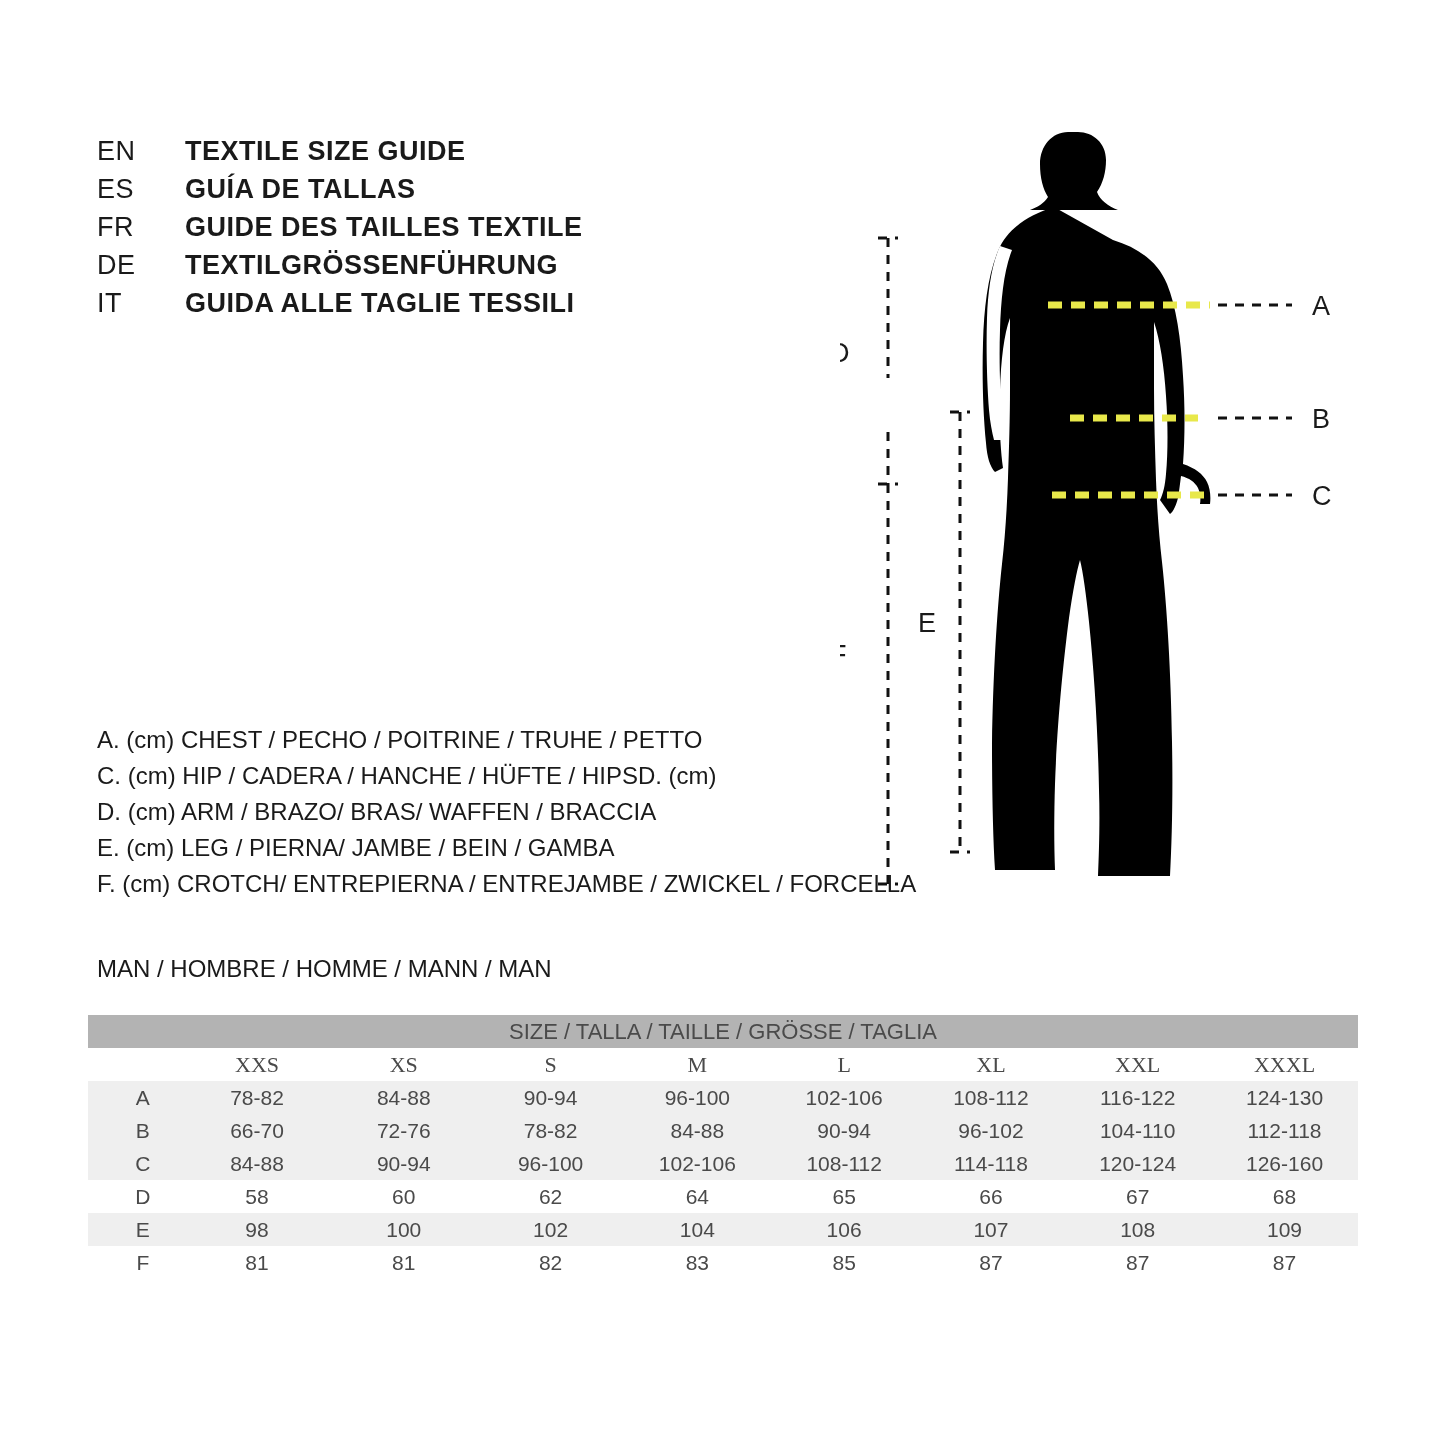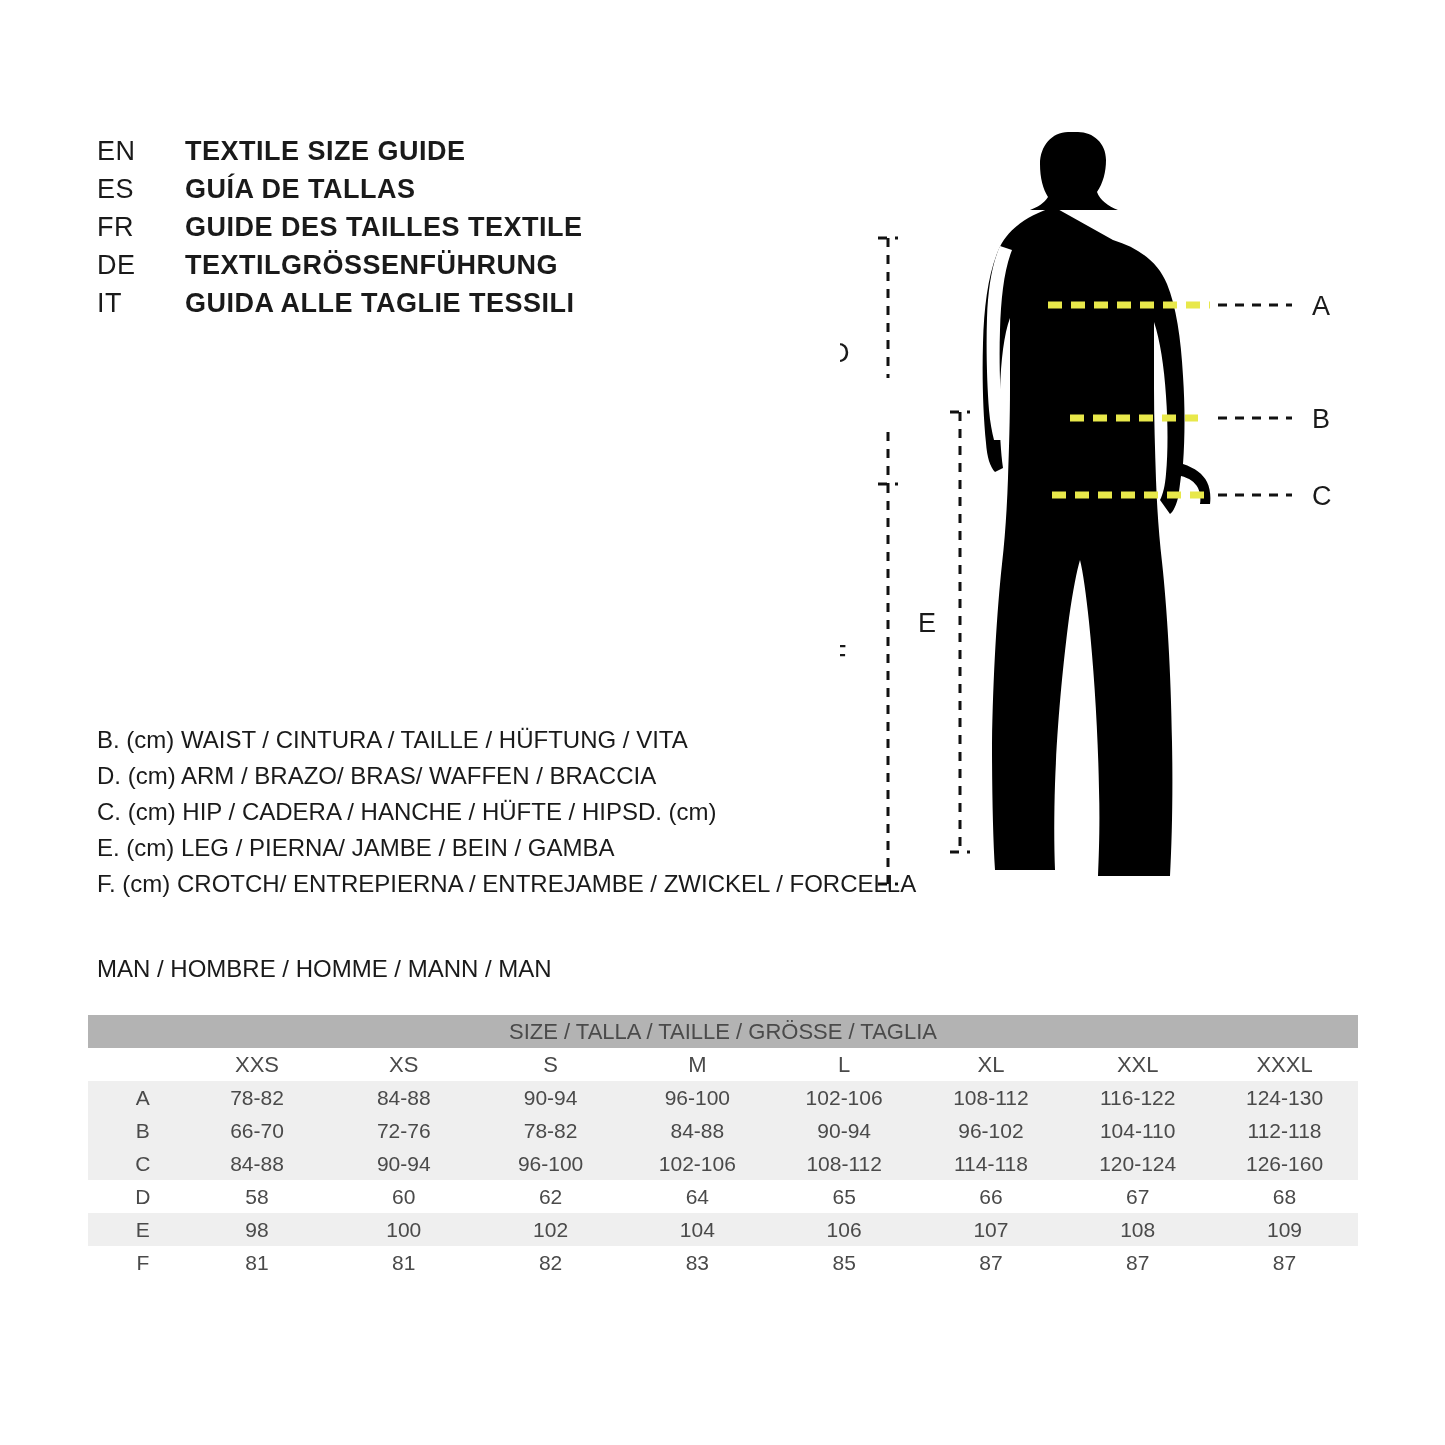--- a/index.html
+++ b/index.html
@@ -96,21 +96,21 @@
   }
   .row-label {
     width: 72px;
     text-align: left;
     padding-left: 14px !important;
     color: #4a4a4a;
   }
   .band-light td { background: #efefef; }
   .band-white td { background: #ffffff; }
   .sizes-row td { background: #ffffff; color: #3a3a3a; font-size: 22px; }
-  .col-size { width: 132px; }
+  .col-size { width: 132px; font-family: Liberation Serif, serif; }
 </style>
 </head>
 <body>
 
 <div id="title-block">
   <div class="title-row">
     <span class="title-lang">EN</span>
     <span class="title-text">TEXTILE SIZE GUIDE</span>
   </div>
   <div class="title-row">
@@ -215,23 +215,23 @@
       <text x="472" y="368">B</text>
       <text x="472" y="445">C</text>
       <text x="-10" y="302">D</text>
       <text x="78" y="572">E</text>
       <text x="-10" y="604">F</text>
     </g>
   </svg>
 </div>
 
 <div id="legend-block">
-  <div class="legend-row">B. (cm) WAIST / CINTURA / TAILLE / HÜFTUNG / VITA</div>
+  <div class="legend-row">A. (cm) CHEST / PECHO / POITRINE / TRUHE / PETTO</div>
+  <div class="legend-row">C. (cm) HIP / CADERA / HANCHE / HÜFTE / HIPSD. (cm)</div>
   <div class="legend-row">D. (cm) ARM / BRAZO/ BRAS/ WAFFEN / BRACCIA</div>
-  <div class="legend-row">C. (cm) HIP / CADERA / HANCHE / HÜFTE / HIPSD. (cm)</div>
   <div class="legend-row">E. (cm) LEG / PIERNA/ JAMBE / BEIN / GAMBA</div>
   <div class="legend-row">F. (cm) CROTCH/ ENTREPIERNA / ENTREJAMBE / ZWICKEL / FORCELLA</div>
 </div>
 
 <div id="gender-row">MAN / HOMBRE / HOMME / MANN / MAN</div>
 
 <table id="size-table">
   <thead>
     <tr class="tbl-head-row">
       <th colspan="9">SIZE / TALLA / TAILLE / GRÖSSE / TAGLIA</th>

